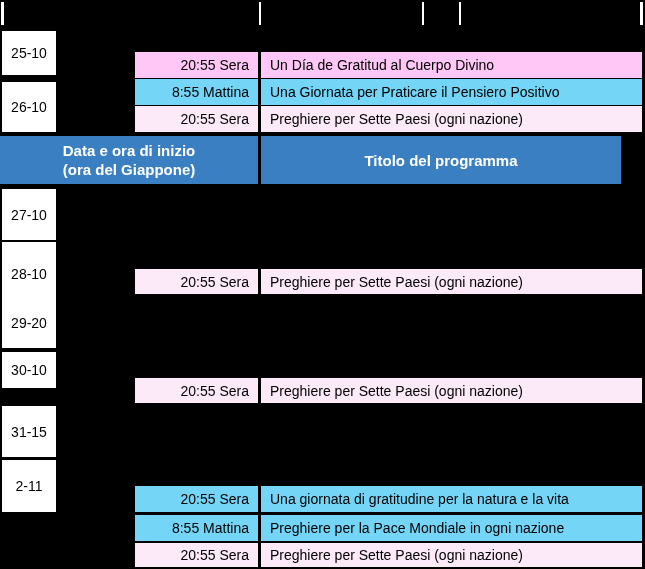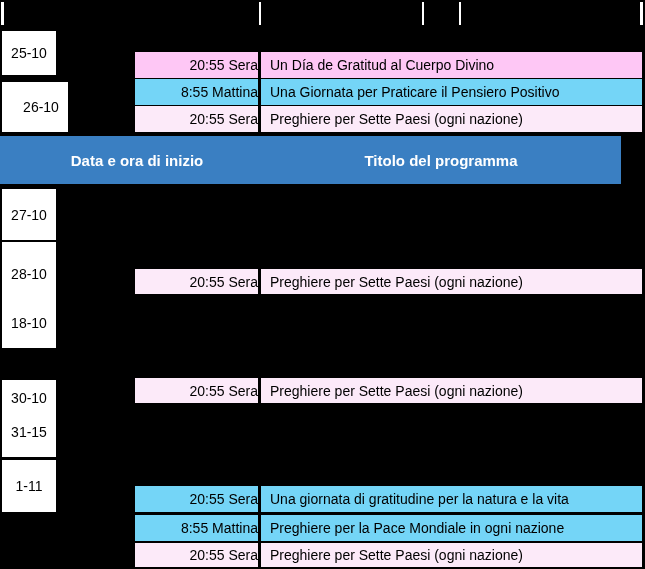--- a/index.html
+++ b/index.html
@@ -30,20 +30,21 @@
     font-size: 14px;
     display: flex;
     align-items: center;
     justify-content: center;
   }
   .time-cell {
     position: absolute;
     left: 135px;
     width: 123px;
     box-sizing: border-box;
+    padding-right: 9px;
     color: #000000;
     font-size: 14px;
     display: flex;
     align-items: center;
     justify-content: flex-end;
   }
   .title-cell {
     position: absolute;
     left: 261px;
     width: 381px;
@@ -80,42 +81,43 @@
       <div class="tick" style="left: 1px; width: 3px;"></div>
       <div class="tick" style="left: 259px; width: 2px;"></div>
       <div class="tick" style="left: 422px; width: 2px;"></div>
       <div class="tick" style="left: 459px; width: 2px;"></div>
       <div class="tick" style="left: 640px; width: 3px;"></div>
     </div>
   <div id="cells">
       <div class="date-cell" style="top: 31px; height: 44px;">25-10</div>
       <div class="time-cell" style="top: 52px; height: 26px; background: rgb(254, 199, 245);">20:55 Sera</div>
       <div class="title-cell" style="top: 52px; height: 26px; background: rgb(254, 199, 245);">Un Día de Gratitud al Cuerpo Divino</div>
-      <div class="date-cell" style="top: 82px; height: 50px; padding-left: 12px;">26-10</div>
+      <div class="date-cell" style="top: 82px; height: 50px;">26-10</div>
       <div class="time-cell" style="top: 79px; height: 26px; background: rgb(116, 213, 247);">8:55 Mattina</div>
       <div class="title-cell" style="top: 79px; height: 26px; background: rgb(116, 213, 247);">Una Giornata per Praticare il Pensiero Positivo</div>
       <div class="time-cell" style="top: 106px; height: 26px; background: rgb(252, 234, 249);">20:55 Sera</div>
       <div class="title-cell" style="top: 106px; height: 26px; background: rgb(252, 234, 249);">Preghiere per Sette Paesi (ogni nazione)</div>
       <div class="date-cell" style="top: 189px; height: 51px;">27-10</div>
       <div class="date-cell" style="top: 242px; height: 64px;">28-10</div>
       <div class="time-cell" style="top: 269px; height: 25px; background: rgb(252, 234, 249);">20:55 Sera</div>
       <div class="title-cell" style="top: 269px; height: 25px; background: rgb(252, 234, 249);">Preghiere per Sette Paesi (ogni nazione)</div>
-      <div class="date-cell" style="top: 297px; height: 51px;">18-10</div>
-      <div class="date-cell" style="top: 352px; height: 36px; margin-top: 28px;">30-10</div>
+      <div class="date-cell" style="top: 297px; height: 51px;">29-20</div>
+      <div class="date-cell" style="top: 352px; height: 36px;">30-10</div>
       <div class="time-cell" style="top: 378px; height: 25px; background: rgb(252, 234, 249);">20:55 Sera</div>
       <div class="title-cell" style="top: 378px; height: 25px; background: rgb(252, 234, 249);">Preghiere per Sette Paesi (ogni nazione)</div>
       <div class="date-cell" style="top: 406px; height: 51px;">31-15</div>
-      <div class="date-cell" style="top: 460px; height: 52px;">1-11</div>
+      <div class="date-cell" style="top: 460px; height: 52px;">2-11</div>
       <div class="time-cell" style="top: 486px; height: 26px; background: rgb(116, 213, 247);">20:55 Sera</div>
       <div class="title-cell" style="top: 486px; height: 26px; background: rgb(116, 213, 247);">Una giornata di gratitudine per la natura e la vita</div>
       <div class="time-cell" style="top: 515px; height: 26px; background: rgb(116, 213, 247);">8:55 Mattina</div>
       <div class="title-cell" style="top: 515px; height: 26px; background: rgb(116, 213, 247);">Preghiere per la Pace Mondiale in ogni nazione</div>
       <div class="time-cell" style="top: 543px; height: 24px; background: rgb(252, 234, 249);">20:55 Sera</div>
       <div class="title-cell" style="top: 543px; height: 24px; background: rgb(252, 234, 249);">Preghiere per Sette Paesi (ogni nazione)</div>
     </div>
 
-  <div class="header-cell" id="header-left" style="background: rgb(58, 127, 194); padding-left: 8px;">
+  <div class="header-cell" id="header-left" style="background: rgb(58, 127, 194);">
     <div>Data e ora di inizio</div>
+    <div>(ora del Giappone)</div>
   </div>
   <div class="header-cell" id="header-right" style="background: rgb(58, 127, 194);">
     <span>Titolo del programma</span>
   </div>
 </div>
 
 </body></html>

